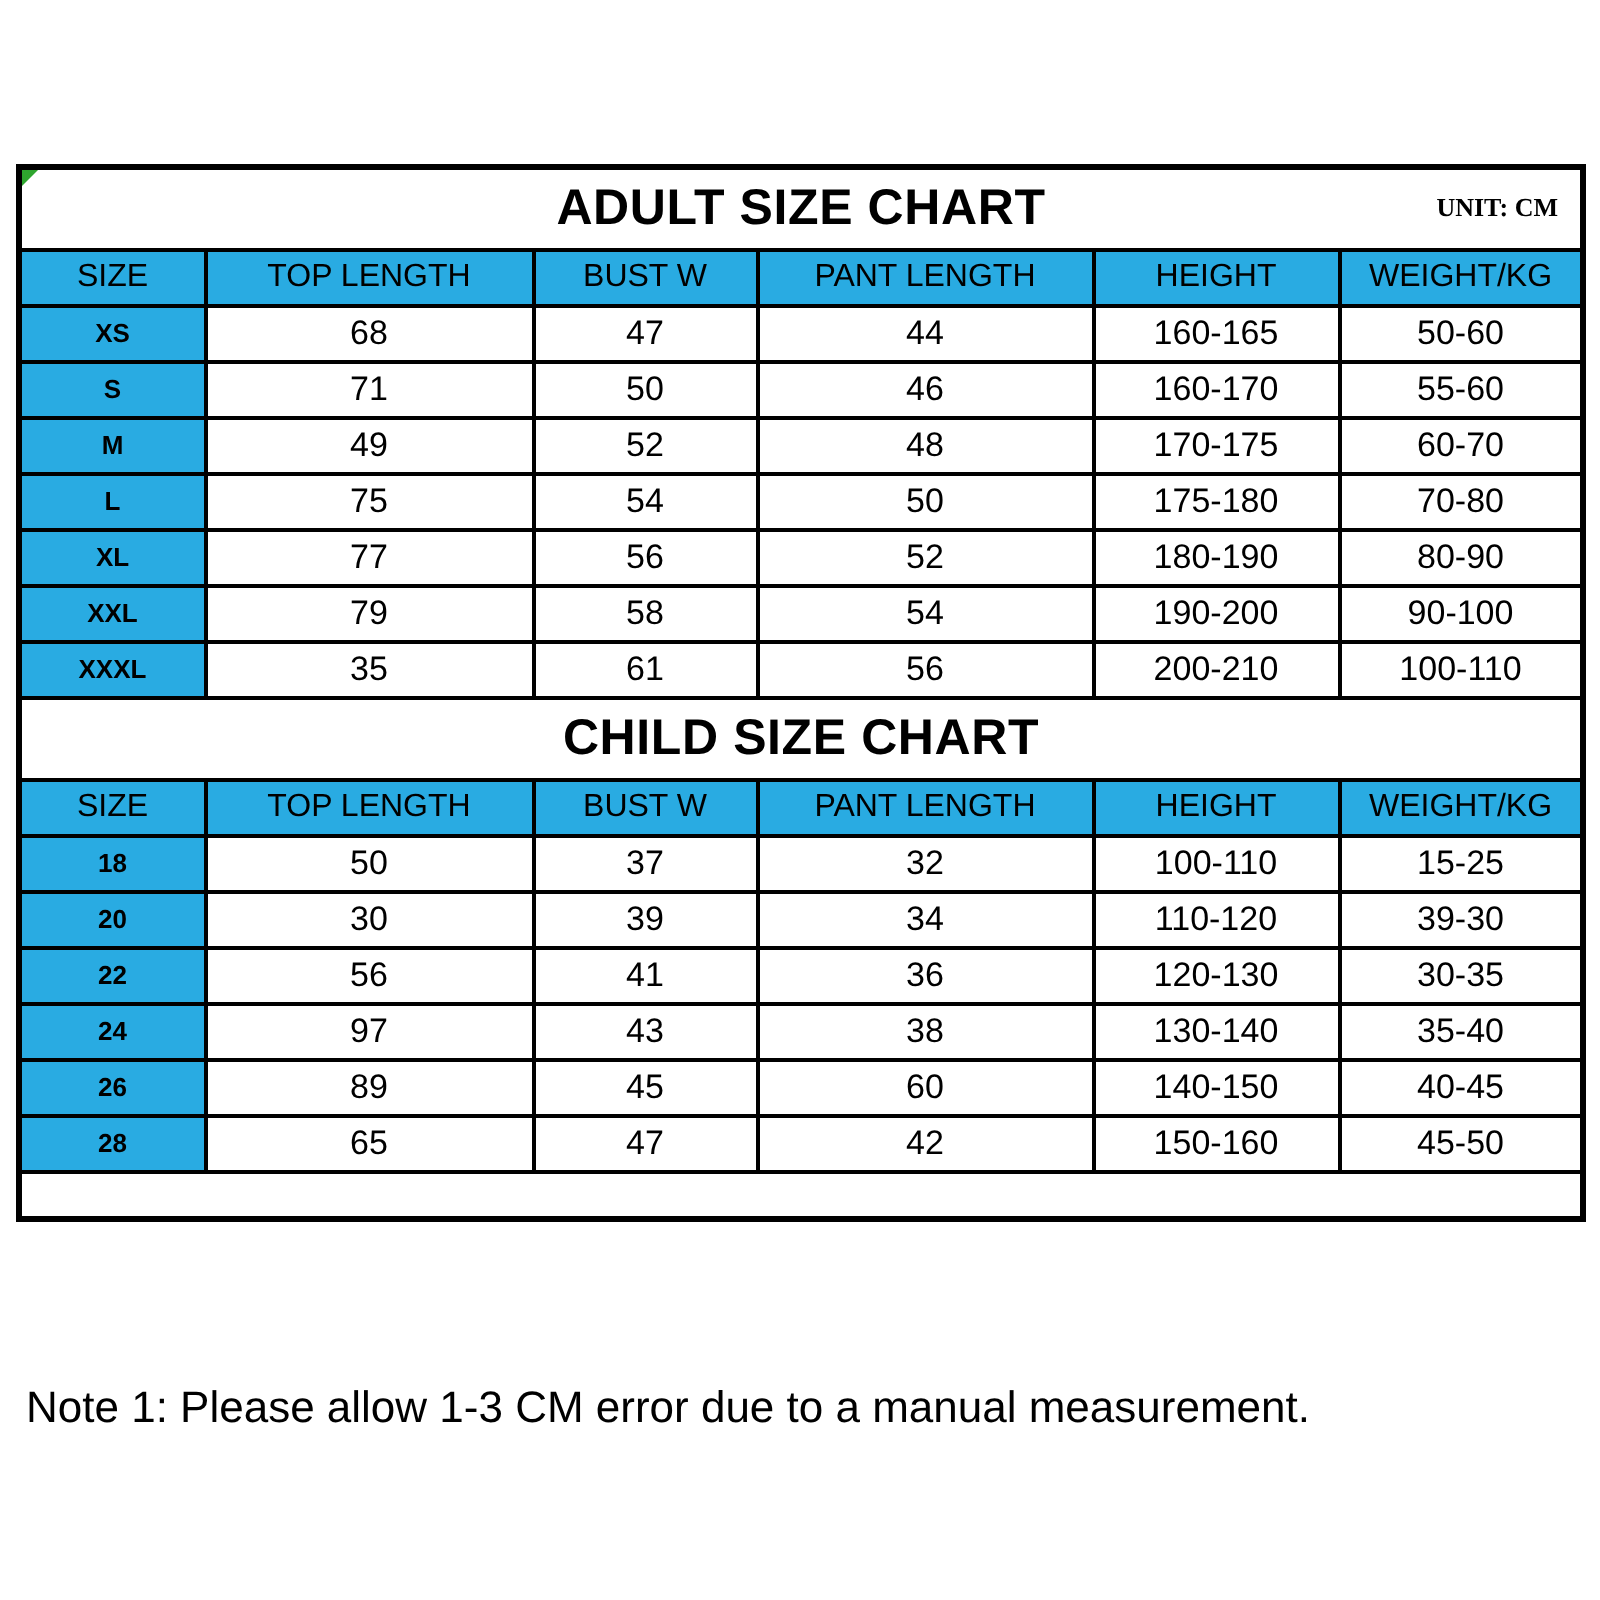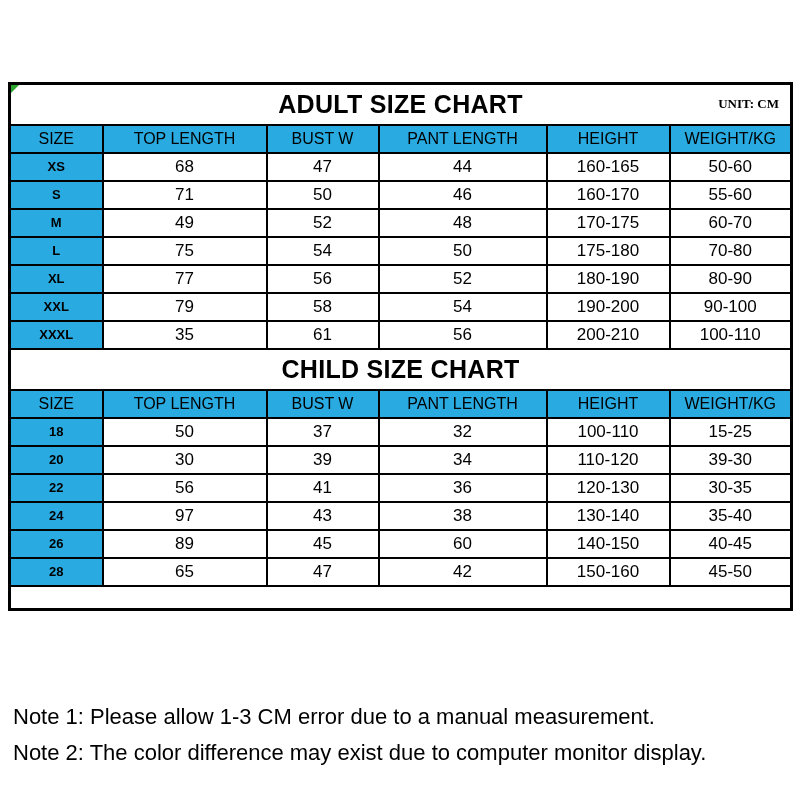--- a/index.html
+++ b/index.html
@@ -40,21 +40,21 @@
   .unit{
     position:absolute;right:11px;top:50%;transform:translateY(-50%);
     font-size:13px;font-weight:bold;letter-spacing:0;font-family:Liberation Serif, serif;
   }
   .corner-mark{
     position:absolute;left:0;top:0;width:0;height:0;
     border-top:8px solid var(--corner-green);
     border-right:8px solid transparent;
   }
   .notes{position:absolute;left:13px;top:692px;font-size:22px;}
-  .note{margin:13px 0 9px 0;line-height:1.05;}
+  .note{margin:0 0 9px 0;line-height:1.05;}
 </style>
 </head>
 <body>
 
 <div class="board">
   <table class="size-table">
     <colgroup>
       <col style="width:93px">
         <col style="width:164px">
         <col style="width:112px">
@@ -204,14 +204,13 @@
 
     <tr>
       <td class="empty-cell" colspan="6"></td>
     </tr>
   </tbody>
     </table>
 </div>
 
 <div class="notes">
   <p class="note">Note 1: Please allow 1-3 CM error due to a manual measurement.</p>
-  <p class="note">Note 2: The color difference may exist due to computer monitor display.</p>
 </div>
 
 </body></html>

